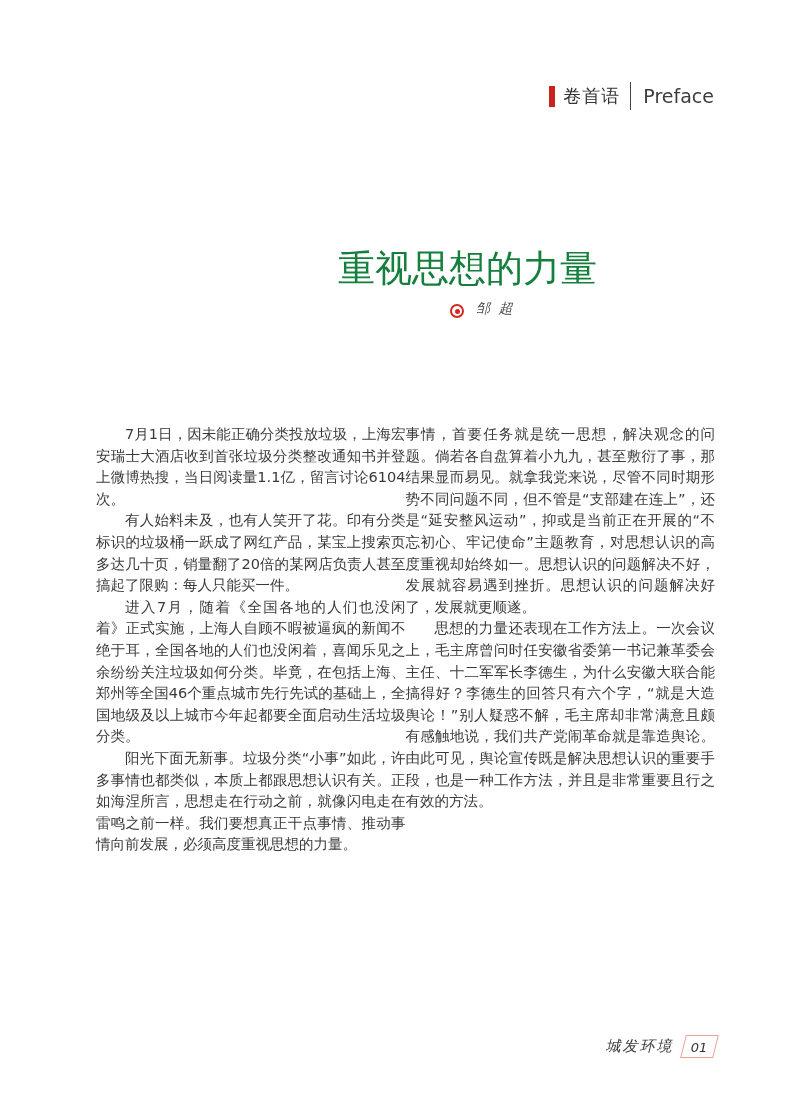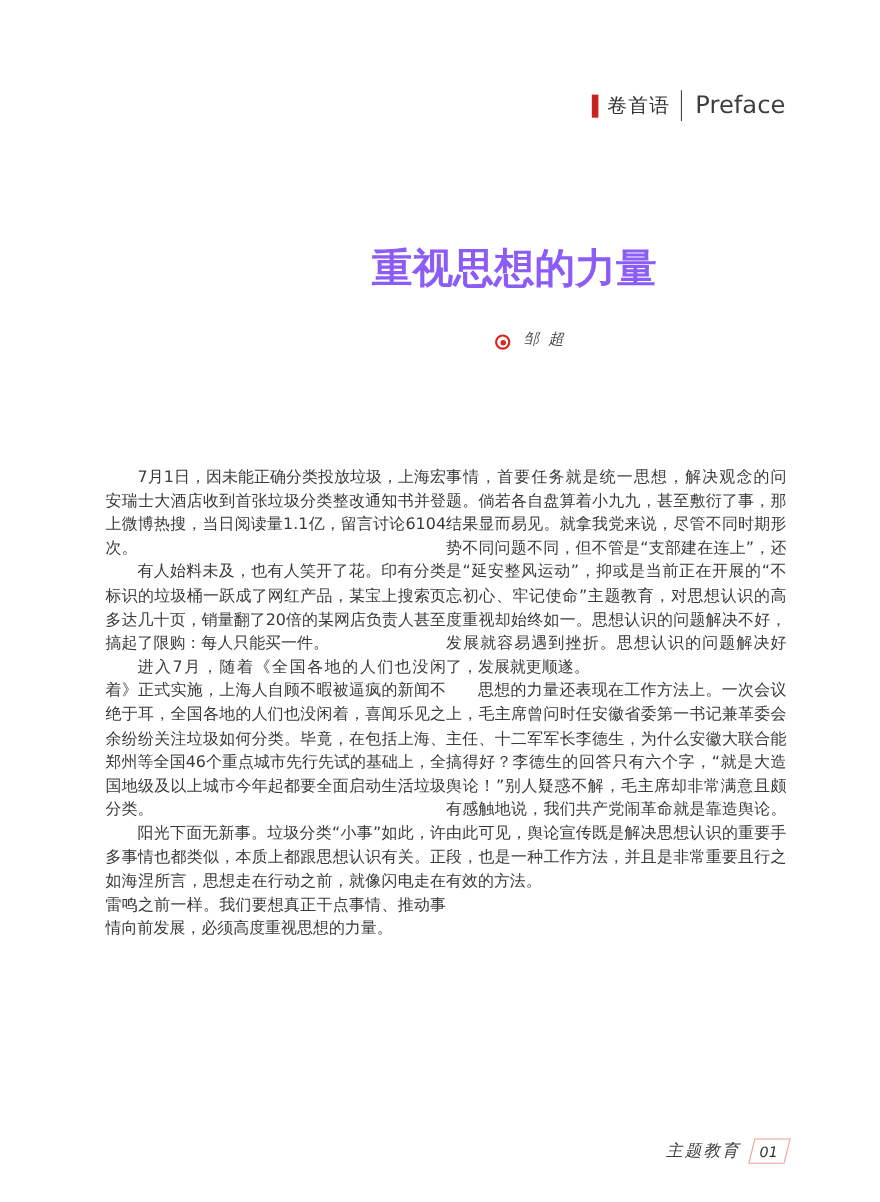--- a/index.html
+++ b/index.html
@@ -23,28 +23,28 @@
   }
   .section-title-cn {
     font-size: 18px; color: #333333; letter-spacing: 1px;
     font-weight: 500;
   }
   .header-divider {
     width: 1px; height: 28px; background: #444444;
     margin: 0 12px 0 10px; flex: none;
   }
   .section-title-en {
-    font-size: 22px; color: #3d3d3d;
+    font-size: 19px; color: #3d3d3d;
   }
 
   
   .article-title {
-    position: absolute; top: 220px; left: 338px;
-    font-size: 37px; line-height: 1.3; font-weight: bold;
-    color: #8b5cf6; letter-spacing: 0px; white-space: nowrap;
+    position: absolute; top: 245px; left: 338px;
+    font-size: 37px; line-height: 1.3; font-weight: normal;
+    color: #15803d; letter-spacing: 0px; white-space: nowrap;
   }
   .byline {
     position: absolute; top: 300px; left: 450px;
     display: flex; align-items: flex-end; font-style: italic;
   }
   .author-bullet-icon {
     width: 14px; height: 14px; border: 2px solid #d2281e;
     border-radius: 50%; position: relative; flex: none;
     margin-right: 12px;
   }
@@ -113,19 +113,19 @@
       <p class="indent">进入7月，随着《全国各地的人们也没闲着》正式实施，上海人自顾不暇被逼疯的新闻不绝于耳，全国各地的人们也没闲着，喜闻乐见之余纷纷关注垃圾如何分类。毕竟，在包括上海、郑州等全国46个重点城市先行先试的基础上，全国地级及以上城市今年起都要全面启动生活垃圾分类。</p>
       <p class="indent">阳光下面无新事。垃圾分类“小事”如此，许多事情也都类似，本质上都跟思想认识有关。正如海涅所言，思想走在行动之前，就像闪电走在雷鸣之前一样。我们要想真正干点事情、推动事情向前发展，必须高度重视思想的力量。</p>
     </div>
     <div class="column">
       <p>事情，首要任务就是统一思想，解决观念的问题。倘若各自盘算着小九九，甚至敷衍了事，那结果显而易见。就拿我党来说，尽管不同时期形势不同问题不同，但不管是“支部建在连上”，还是“延安整风运动”，抑或是当前正在开展的“不忘初心、牢记使命”主题教育，对思想认识的高度重视却始终如一。思想认识的问题解决不好，发展就容易遇到挫折。思想认识的问题解决好了，发展就更顺遂。</p>
       <p class="indent">思想的力量还表现在工作方法上。一次会议上，毛主席曾问时任安徽省委第一书记兼革委会主任、十二军军长李德生，为什么安徽大联合能搞得好？李德生的回答只有六个字，“就是大造舆论！”别人疑惑不解，毛主席却非常满意且颇有感触地说，我们共产党闹革命就是靠造舆论。由此可见，舆论宣传既是解决思想认识的重要手段，也是一种工作方法，并且是非常重要且行之有效的方法。</p>
     </div>
   </div>
 
   <div class="footer">
-    <span class="magazine-name">主题教育</span>
+    <span class="magazine-name">城发环境</span>
     <span class="page-number-box">
       <span class="page-number">01</span>
     </span>
   </div>
 
 </div>
 
 </body></html>

